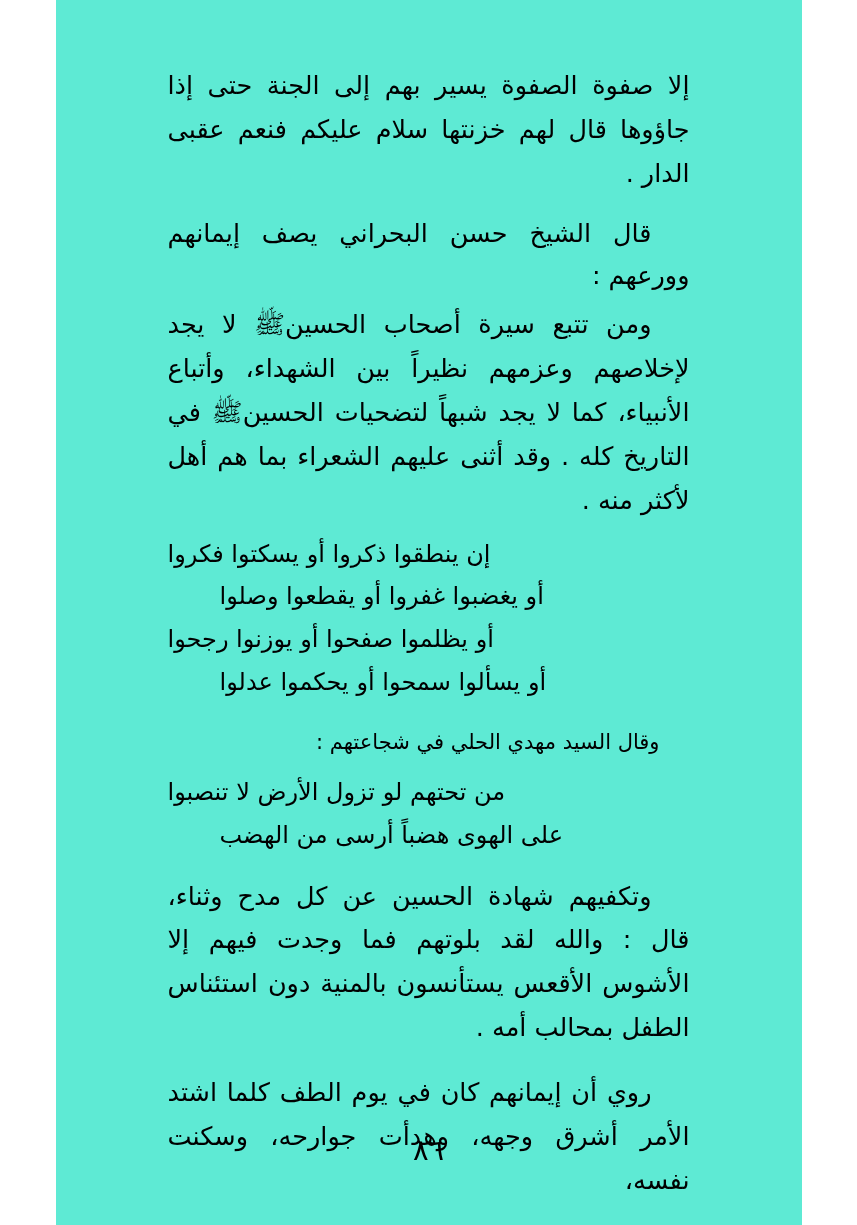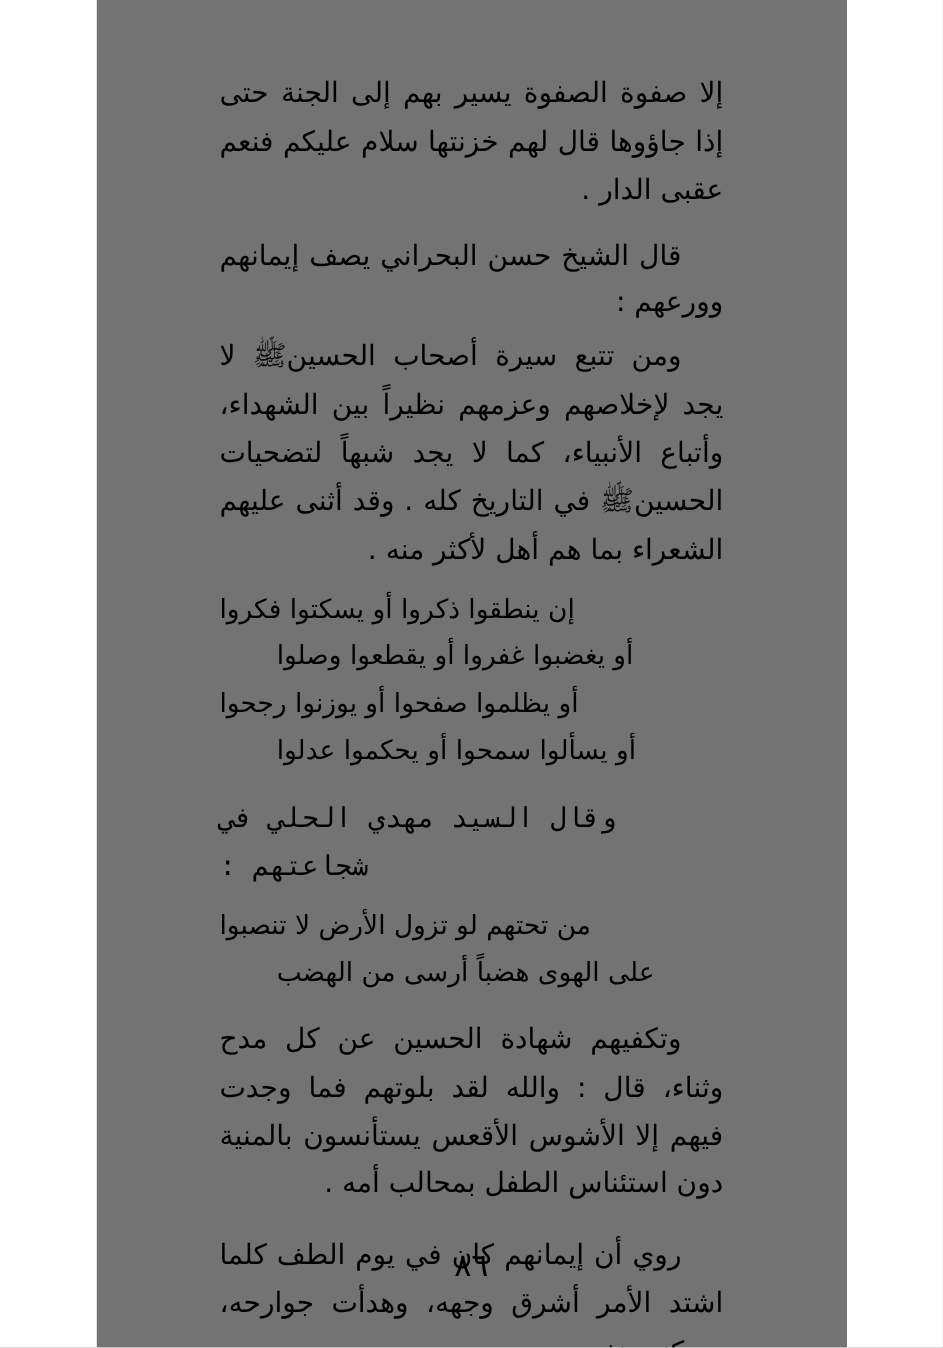--- a/index.html
+++ b/index.html
@@ -2,24 +2,24 @@
 <html lang="ar" dir="rtl"><head>
 <meta charset="utf-8">
 <style>
   html, body {
     margin: 0;
     padding: 0;
     background: #ffffff;
   }
   .page {
     position: relative;
-    width: 682px;
+    width: 746px;
     height: 1225px;
     margin: 0 auto;
-    background: #737373;
+    background: #5eead4;
     overflow: hidden;
     font-family: "DejaVu Sans", sans-serif;
     color: #000000;
   }
   .content {
     position: absolute;
     top: 64px;
     right: 112px;
     left: 112px;
     direction: rtl;
@@ -52,26 +52,25 @@
   }
   .verse.a {
     text-align: left;
     padding-right: 40px;
   }
   .verse.b {
     text-align: left;
     padding-left: 52px;
   }
   .poet-line {
-    font-size: 25px;
+    font-size: 21px;
     line-height: 1.7;
     margin: 22px 0 6px 0;
-    text-align: left;
+    text-align: right;
     padding-right: 30px;
-    font-family: Liberation Mono, monospace;
   }
   .tight {
     line-height: 1.66;
   }
   .pagenum {
     position: absolute;
     bottom: 58px;
     left: 0;
     right: 0;
     text-align: center;

